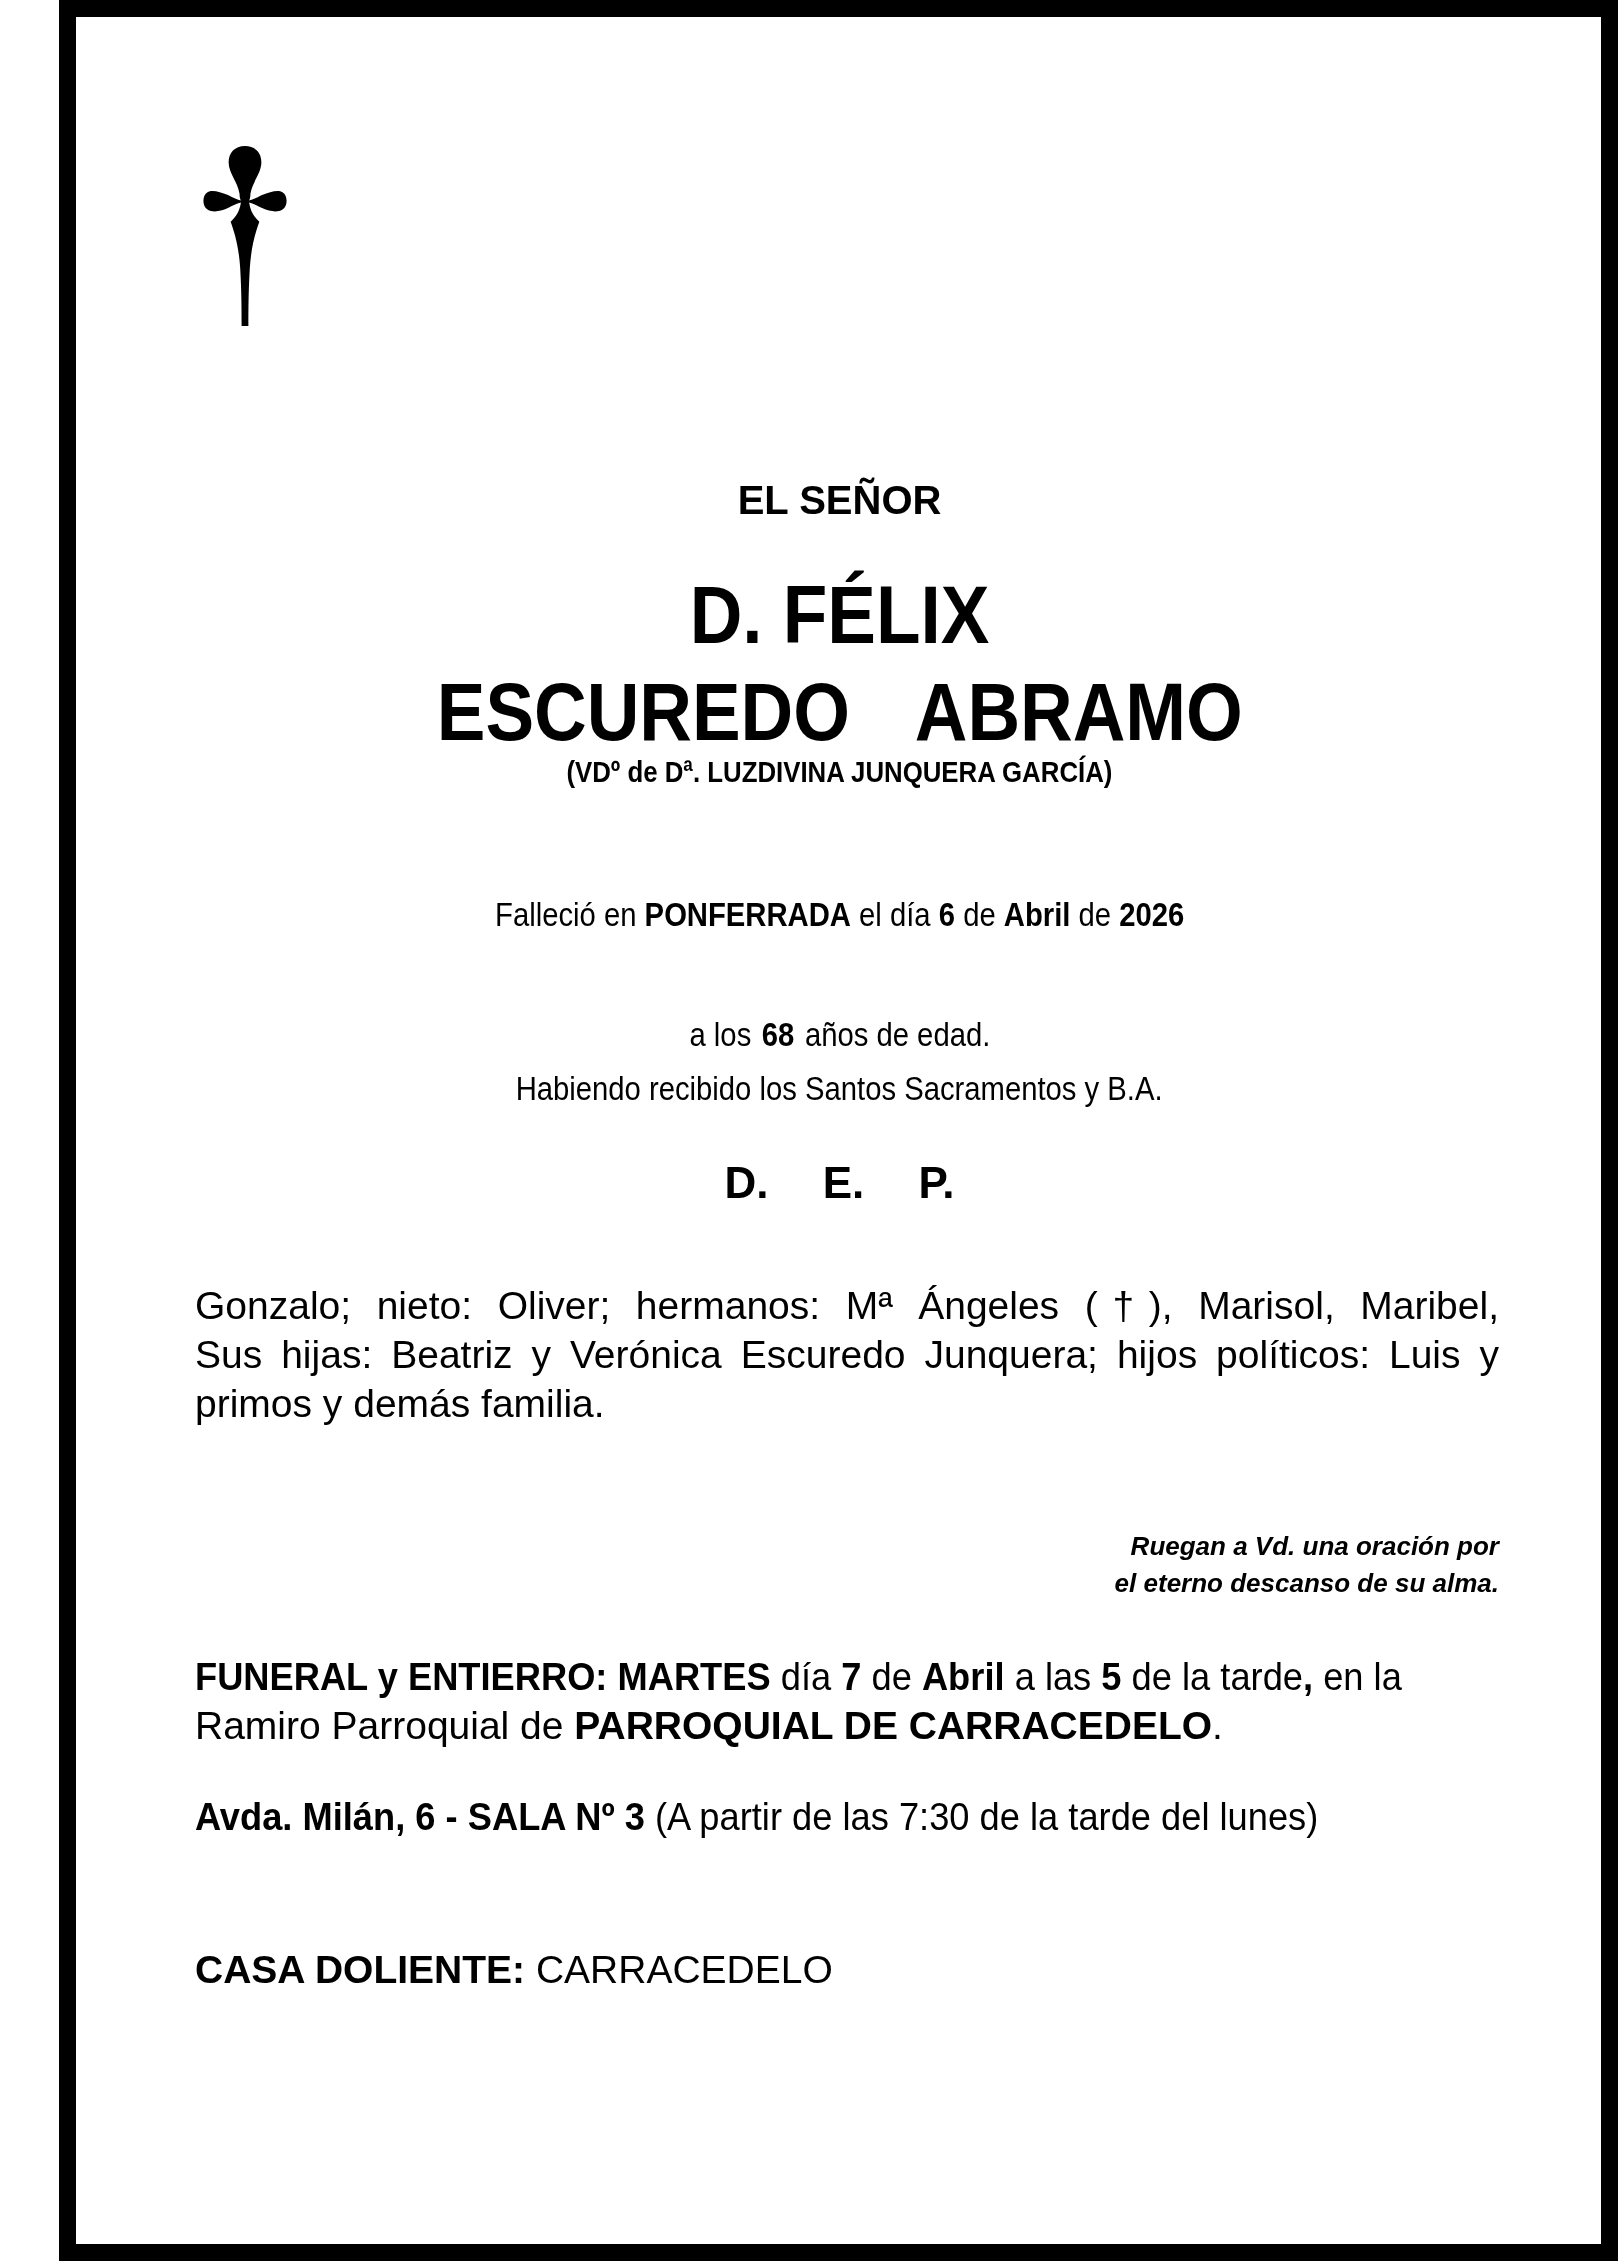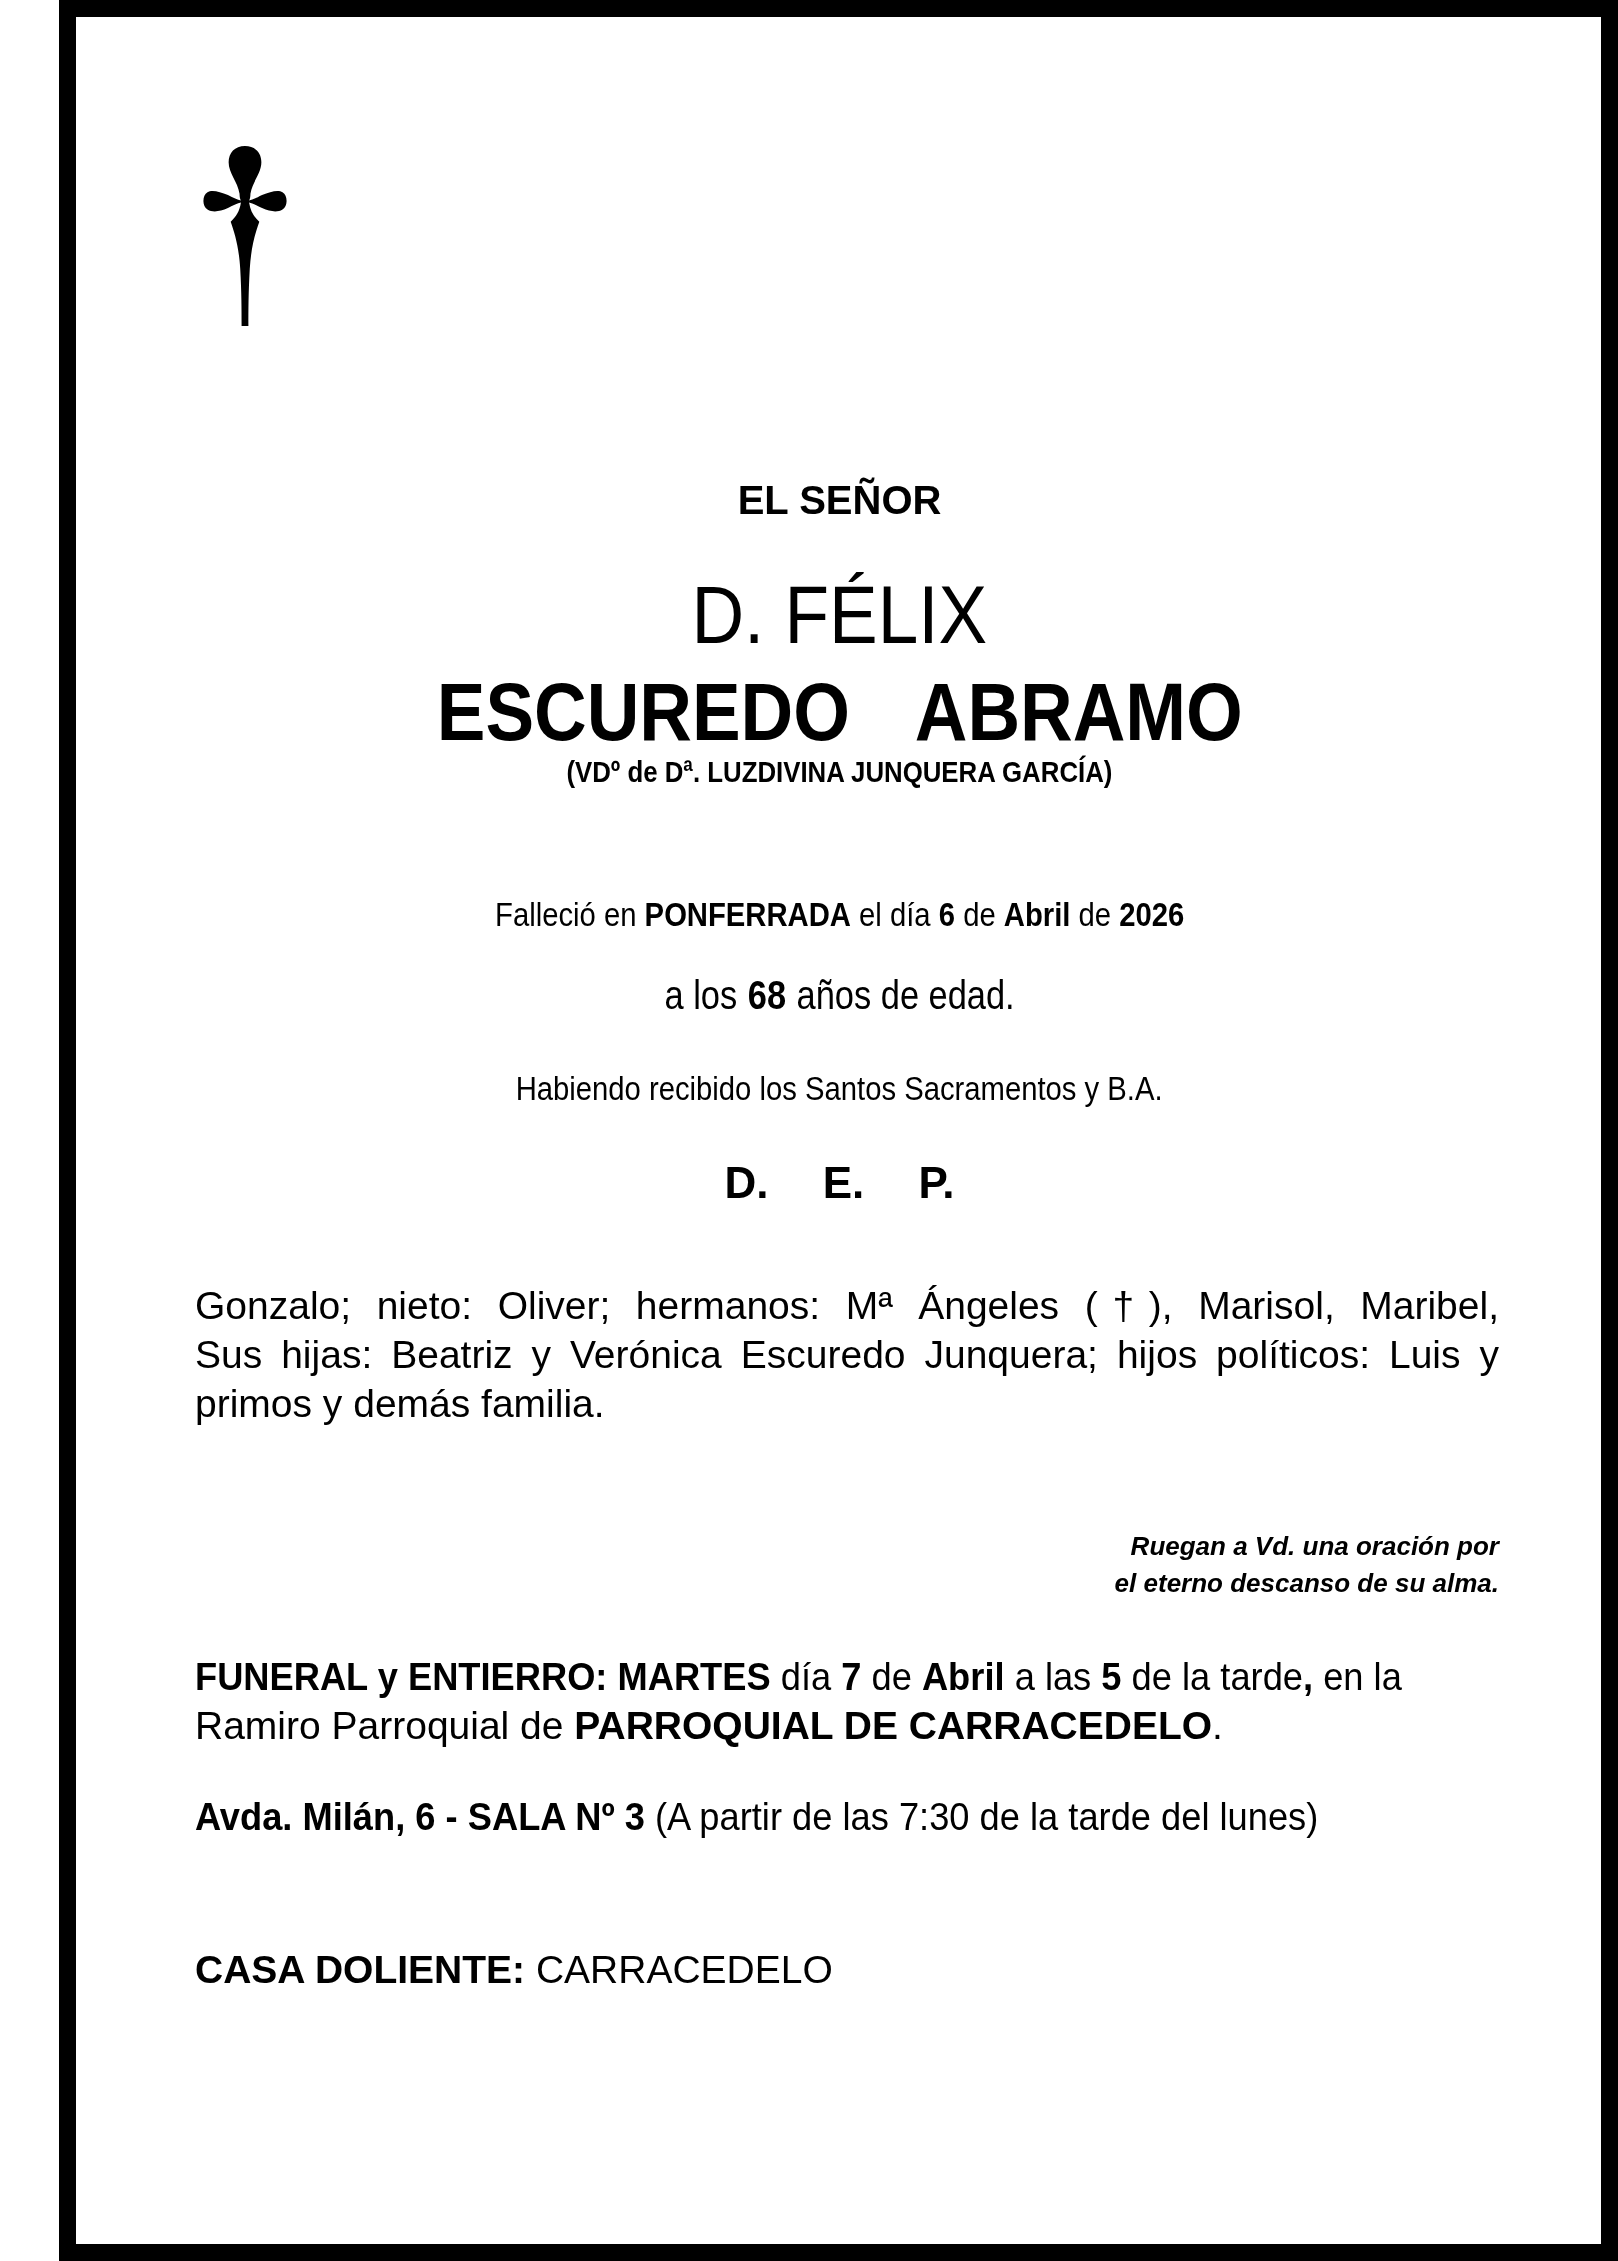--- a/index.html
+++ b/index.html
@@ -5,29 +5,29 @@
   html, body { margin: 0; padding: 0; background: #ffffff; }
   body { width: 1619px; height: 2261px; position: relative; overflow: hidden;
          font-family: "Liberation Sans", sans-serif; color: #000; }
   .frame { position: absolute; left: 59px; top: 0; width: 1559px; height: 2261px;
            box-sizing: border-box; border: 17px solid #000; background: #fff; }
   .abs { position: absolute; white-space: nowrap; }
   .center { left: 77px; width: 1525px; text-align: center; }
   .cross { position: absolute; left: 202px; top: 146px; width: 86px; height: 180px; }
 
   .el-senor { top: 478px; font-size: 40px; font-weight: 700; }
-  .name1 { top: 569px; font-size: 81px; font-weight: 400; }
+  .name1 { top: 569px; font-size: 81px; font-weight: 700; }
   .name2 { top: 666px; font-size: 81px; font-weight: 700; word-spacing: 15px; }
   .name2 span, .name1 span { display: inline-block; transform: scaleX(0.9); transform-origin: center; }
   .widow { top: 755px; font-size: 30px; font-weight: 700; text-decoration: underline; }
   .widow span { display: inline-block; transform: scaleX(0.86); transform-origin: center; }
 
   .death { top: 895px; font-size: 34px; }
   .death span.wrap, .age span.wrap, .sacr span.wrap { display: inline-block; transform: scaleX(0.86); transform-origin: center; }
-  .age { top: 973px; font-size: 40px; text-align: center; }
+  .age { top: 1015px; font-size: 34px; text-align: center; }
   .age .num { font-weight: 700; margin: 0 12.3px; }
   .sacr { top: 1069px; font-size: 34px; }
   .dep { top: 1158px; font-size: 44px; font-weight: 700; word-spacing: 42px; }
 
   .b { font-weight: 700; }
   .para { position: absolute; left: 195px; width: 1304px; font-size: 39px; line-height: 49px; }
   .para .ln { display: block; white-space: nowrap; text-align: justify; text-align-last: justify;
               height: 49px; overflow: visible; }
   .para .ln.last { text-align-last: left; }
   .para .ln span.sq { display: inline-block; transform-origin: left; }

